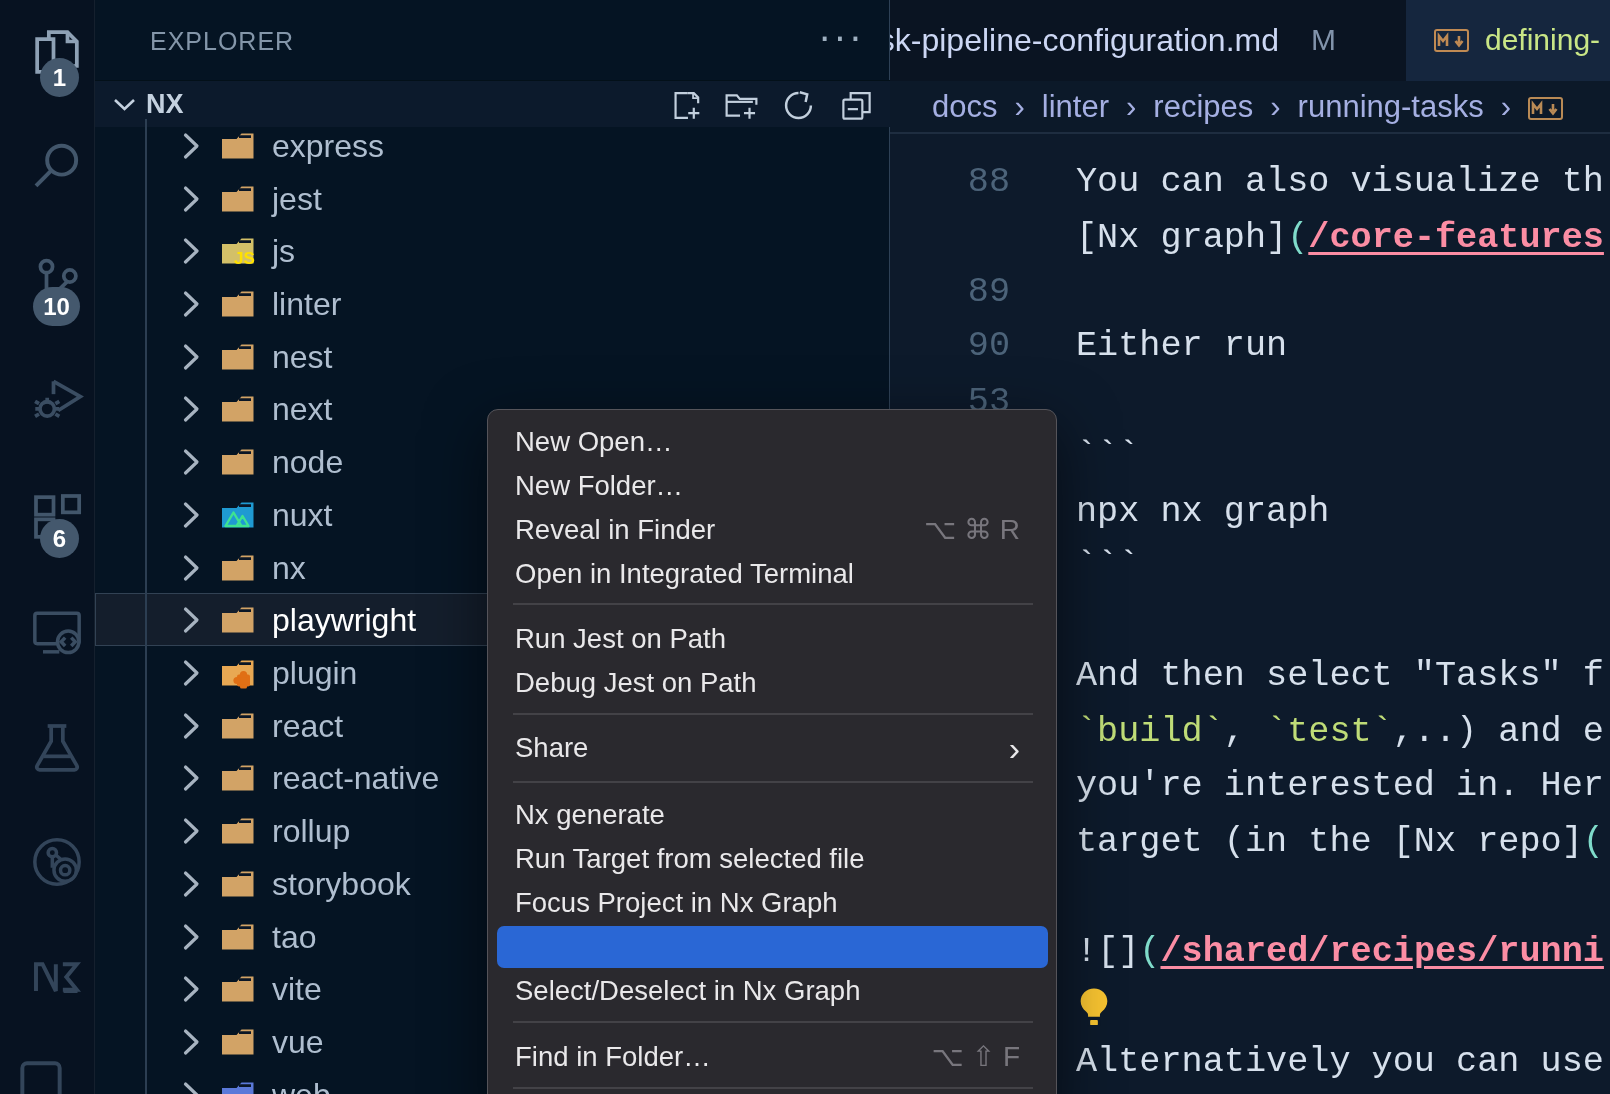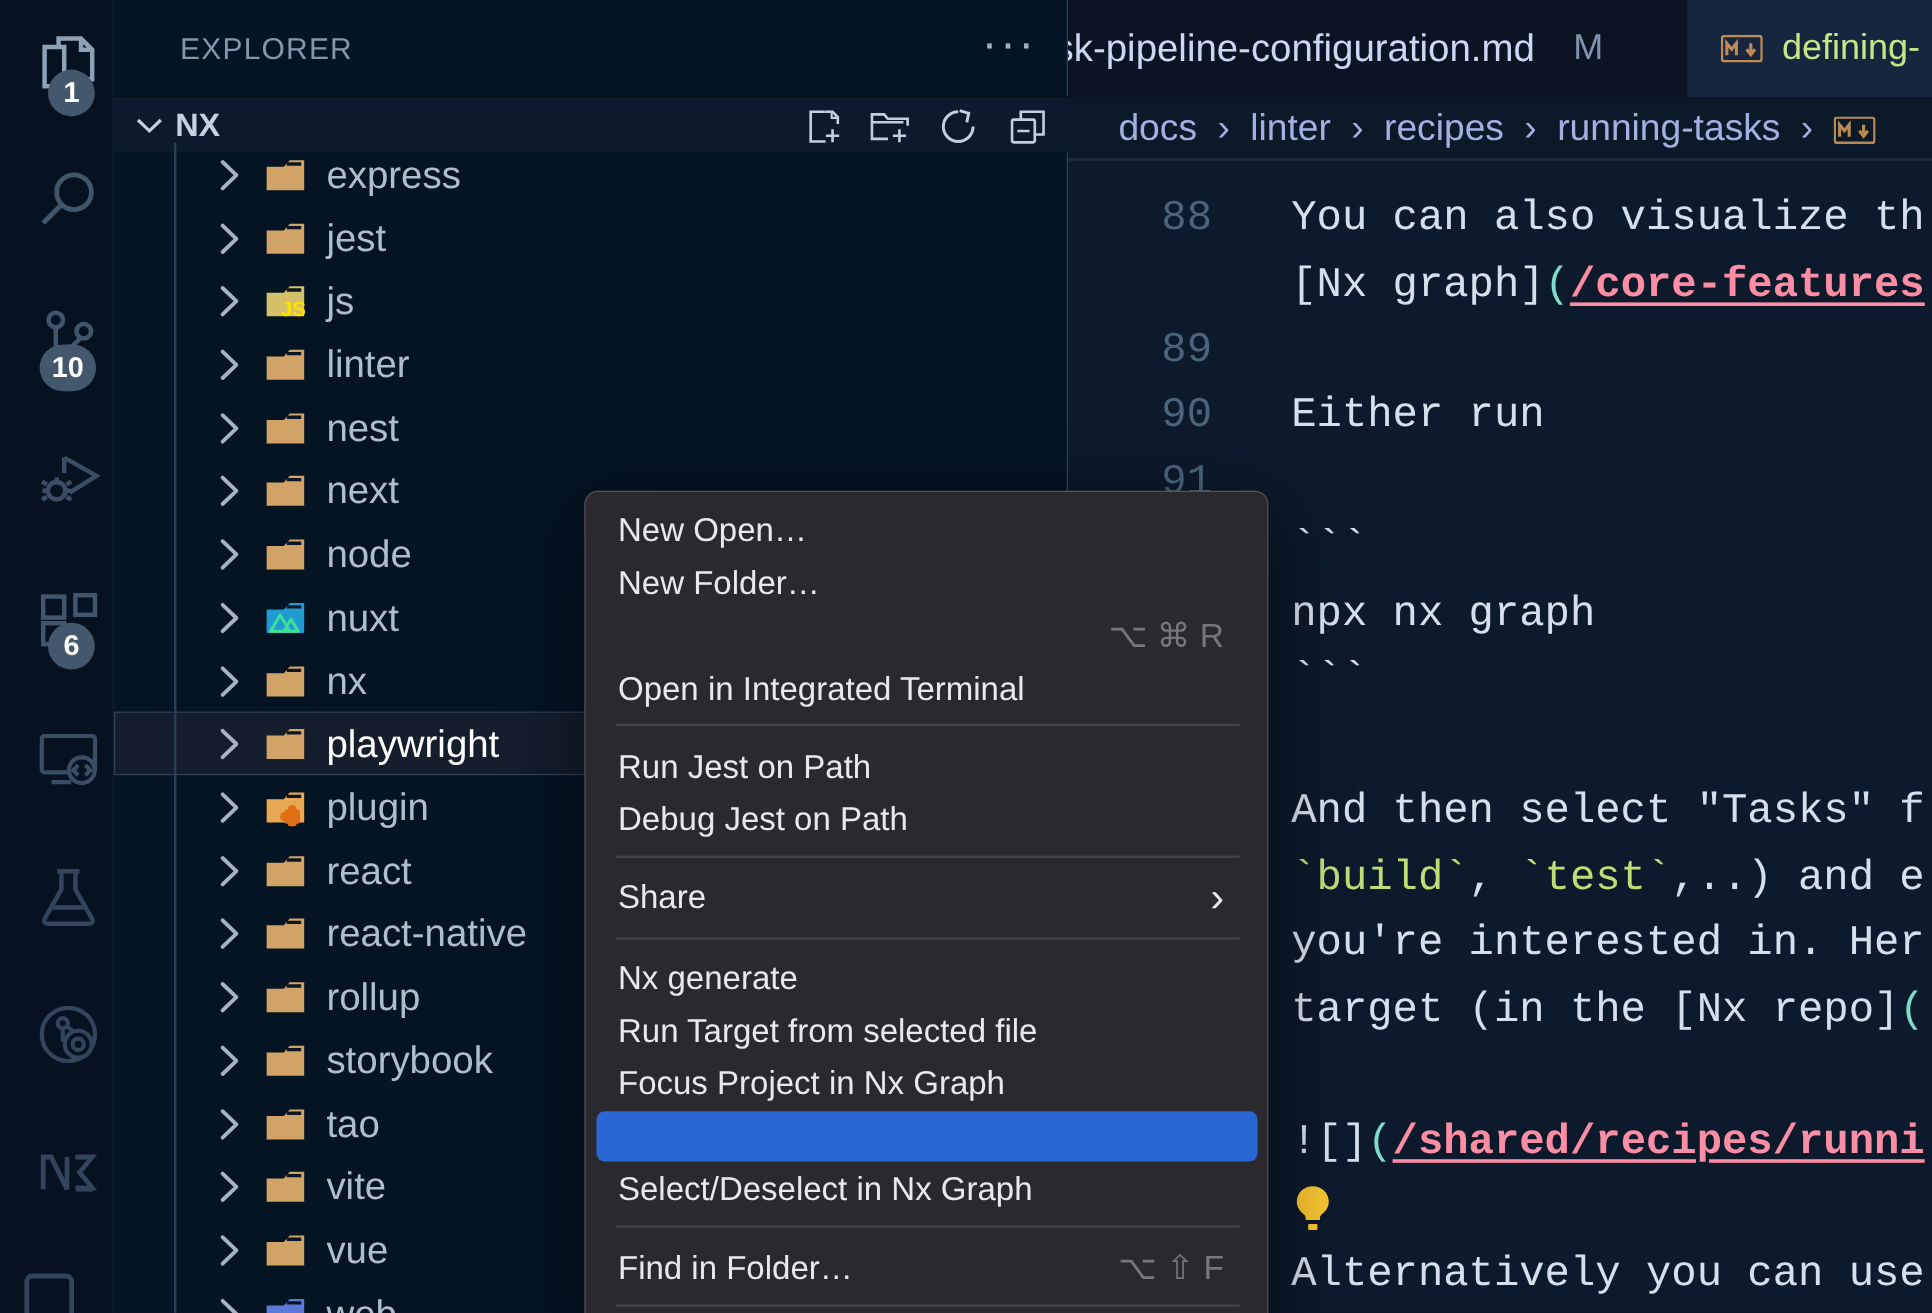--- a/index.html
+++ b/index.html
@@ -372,40 +372,41 @@
           <path d="M5 17 V7 l4 5 4 -5 V17" stroke="#b98a55" stroke-width="2.6"></path>
           <path d="M25 7 V14 M21.5 12 l3.5 4.5 3.5 -4.5" stroke="#b98a55" stroke-width="2.6"></path>
         </svg></span></div>
   <div id="code">
 <div class="ln" style="top:16px">88</div>
       <div class="cl" style="top:16px">You can also visualize th</div>
 <div class="cl" style="top:72px">[Nx graph]<span class="teal">(</span><span class="pink">/core-features</span></div>
 <div class="ln" style="top:126px">89</div>
 <div class="ln" style="top:180px">90</div>
       <div class="cl" style="top:180px">Either run</div>
-<div class="ln" style="top:236px">91</div>
+<div class="ln" style="top:236px">53</div>
 <div class="cl" style="top:290px">```</div>
 <div class="cl" style="top:346px">npx nx graph</div>
 <div class="cl" style="top:400px">```</div>
 <div class="cl" style="top:510px">And then select "Tasks" f</div>
 <div class="cl" style="top:566px"><span class="lime">`build`</span>, <span class="lime">`test`</span>,..) and e</div>
 <div class="cl" style="top:620px">you're interested in. Her</div>
 <div class="cl" style="top:676px">target (in the [Nx repo]<span class="teal">(</span></div>
 <div class="cl" style="top:786px">!<span style="letter-spacing:0">[]</span><span class="teal">(</span><span class="pink">/shared/recipes/runni</span></div>
 <div class="cl" style="top:896px">Alternatively you can use</div>
 <svg style="position:absolute;left:186px;top:848px;width:36px;height:40px" viewBox="0 0 24 27">
         <path d="M12 1 C6.8 1 3 4.9 3 9.6 c0 2.9 1.5 5.3 3.6 6.9 1 .8 1.4 1.6 1.4 2.5 l0 1 8 0 0 -1 c0 -.9 .4 -1.7 1.4 -2.5 2.1 -1.6 3.6 -4 3.6 -6.9 C21 4.9 17.2 1 12 1 Z" fill="#f8c431"></path>
         <rect x="8.6" y="21.5" width="6.8" height="5" rx="1.4" fill="#f8c431" stroke="#0d1a2b" stroke-width="1.6"></rect>
       </svg>
 </div>
 </div>
 <div class="abs" id="menu">
 <div id="mhl"></div>
 <div class="mi" style="top:10px">New Open…</div>
 <div class="mi" style="top:54px">New Folder…</div>
+<div class="mi" style="top:98px">Reveal in Finder</div>
 <div class="msc" style="top:98px">⌥ ⌘ R</div>
 <div class="mi" style="top:142px">Open in Integrated Terminal</div>
 <div class="msep" style="top:193px"></div>
 <div class="mi" style="top:207px">Run Jest on Path</div>
 <div class="mi" style="top:251px">Debug Jest on Path</div>
 <div class="msep" style="top:303px"></div>
 <div class="mi" style="top:316px">Share</div>
 <div class="msc" style="top:316px;font-size:34px;color:#e9e8ea">›</div>
 <div class="msep" style="top:371px"></div>
 <div class="mi" style="top:383px">Nx generate</div>

